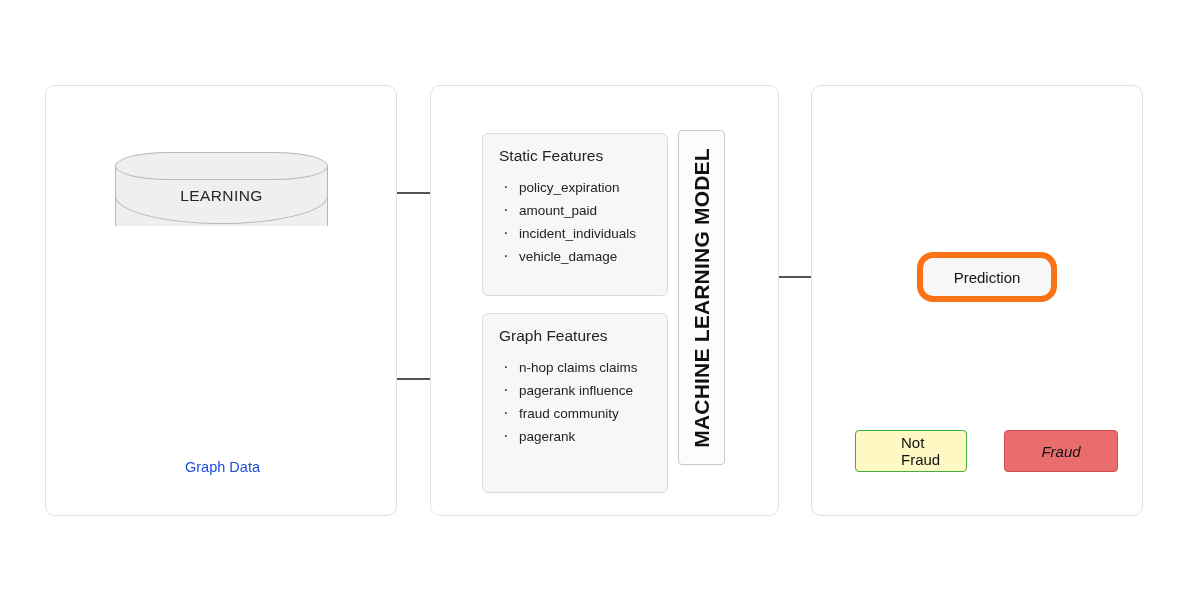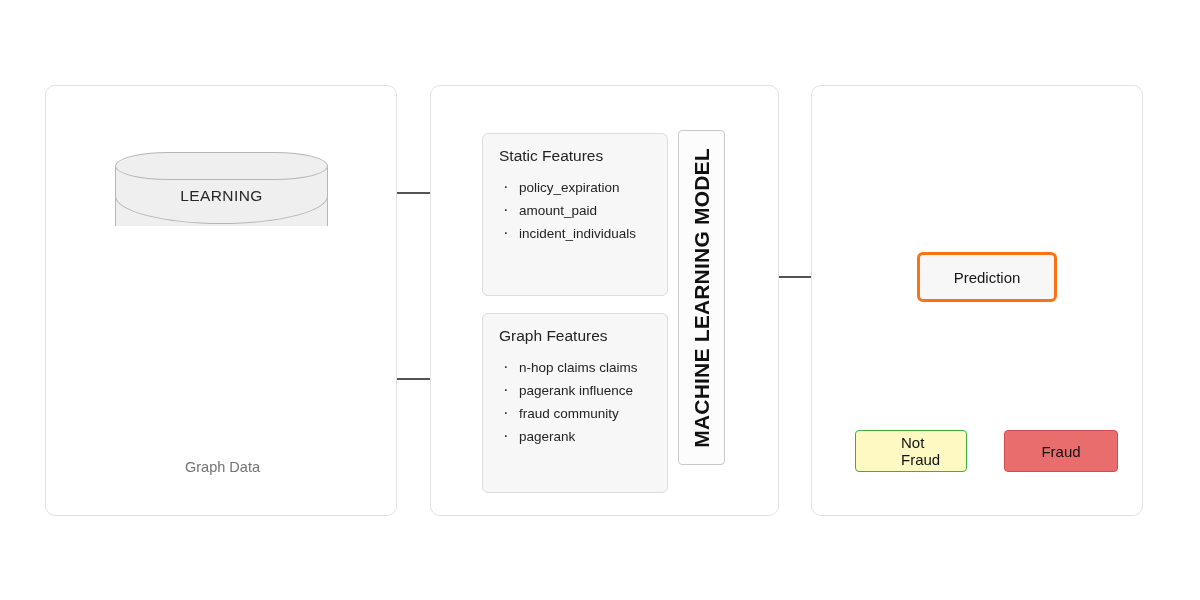--- a/index.html
+++ b/index.html
@@ -80,21 +80,21 @@
     z-index: 3;
   }
 
   
   #graph-data-label {
     position: absolute;
     left: 120px; top: 459px;
     width: 205px;
     text-align: center;
     font-size: 14.5px;
-    color: #737373;
+    color: #1d4ed8;
   }
 
   
   .feature-box {
     position: absolute;
     background: #f7f7f7;
     border: 1px solid #dcdcdc;
     border-radius: 6px;
     box-sizing: border-box;
     padding: 13px 16px 10px 16px;
@@ -151,22 +151,22 @@
     color: #111111;
     letter-spacing: 0.2px;
   }
 
   
   #prediction-box {
     position: absolute;
     left: 917px; top: 252px;
     width: 140px; height: 50px;
     background: #f7f7f7;
-    border: 3px solid #f97316;
-    border-radius: 6px;
+    border: 6px solid #f97316;
+    border-radius: 16px;
     box-sizing: border-box;
     display: flex;
     align-items: center;
     justify-content: center;
     font-size: 15px;
     color: #161616;
   }
 
   
   .outcome-box {
@@ -183,20 +183,21 @@
   #outcome-not-fraud {
     left: 855px; top: 430px; width: 112px;
     background: #fef9c3;
     border: 1px solid #3fae3f;
     padding-left: 45px;
   }
   #outcome-fraud {
     left: 1004px; top: 430px; width: 114px;
     background: #EA6D6D;
     border: 1px solid #d24d4d;
+    font-style: italic;
   }
 </style>
 </head>
 <body>
 
 <div id="canvas">
 
   <svg id="svg-layer" width="1200" height="600" viewBox="0 0 1200 600" style="position:absolute;left:0;top:0;">
     <defs>
       <marker id="arrow-black" markerWidth="9" markerHeight="7" refX="8.5" refY="3.5" orient="auto" markerUnits="userSpaceOnUse">
@@ -254,20 +255,21 @@
   <div id="graph-data-label">Graph Data</div>
 
   <div class="panel" id="panel-model"></div>
 
   <div class="feature-box" id="box-static">
     <div class="fb-title">Static Features</div>
     <ul>
       <li>policy_expiration</li>
       <li>amount_paid</li>
       <li>incident_individuals</li>
+      <li>vehicle_damage</li>
     </ul>
   </div>
 
   <div class="feature-box" id="box-graph">
     <div class="fb-title">Graph Features</div>
     <ul>
       <li>n-hop claims claims</li>
       <li>pagerank influence</li>
       <li>fraud community</li>
       <li>pagerank</li>

